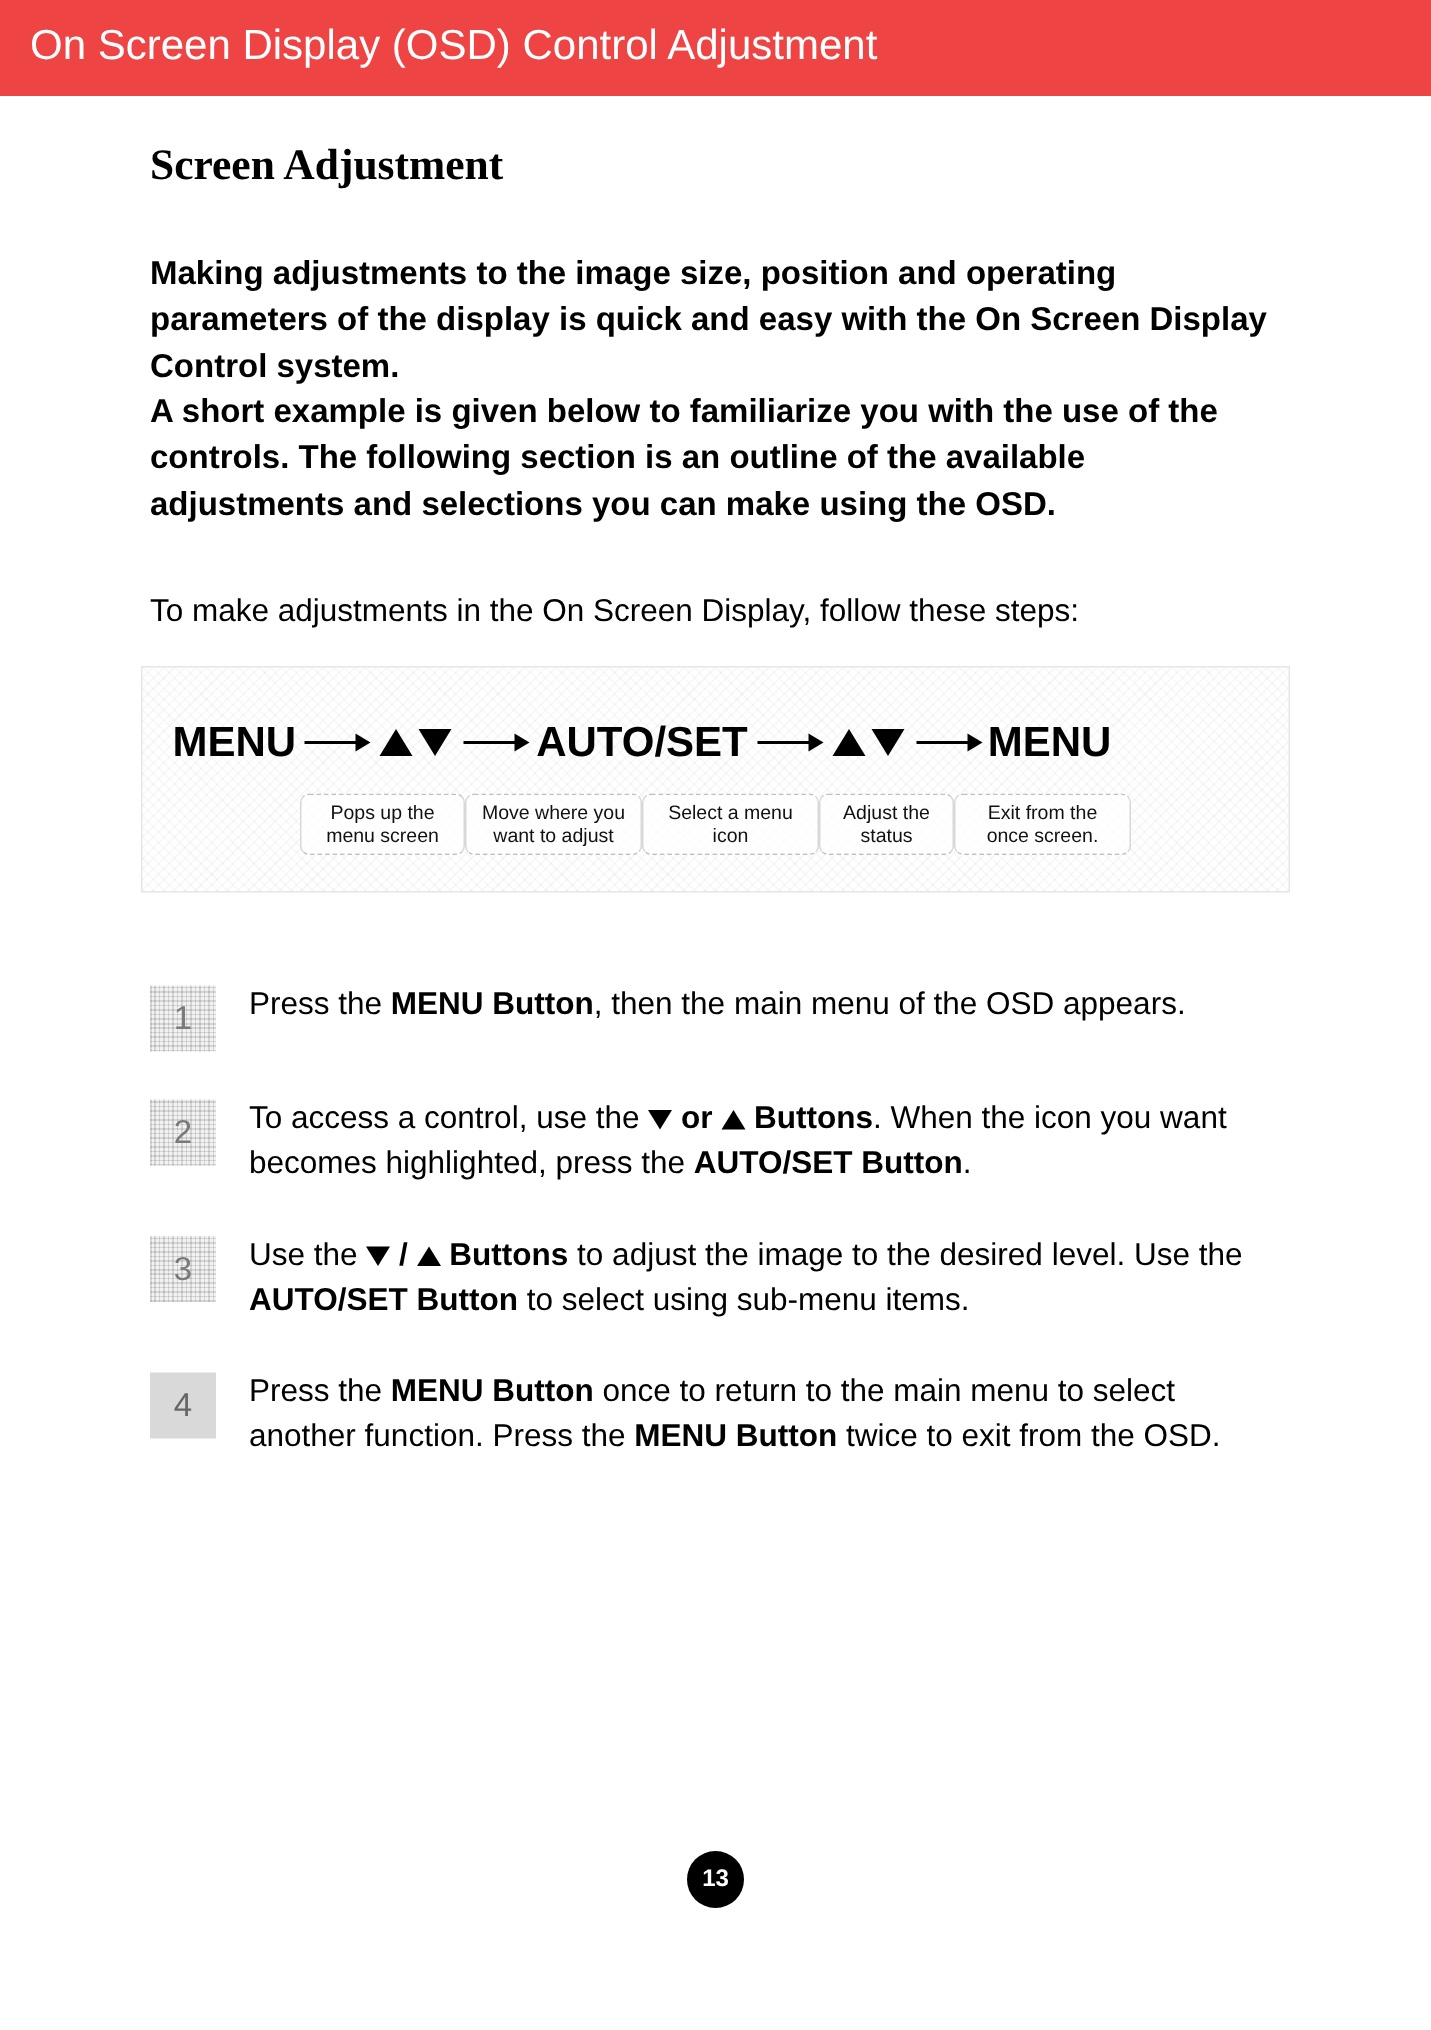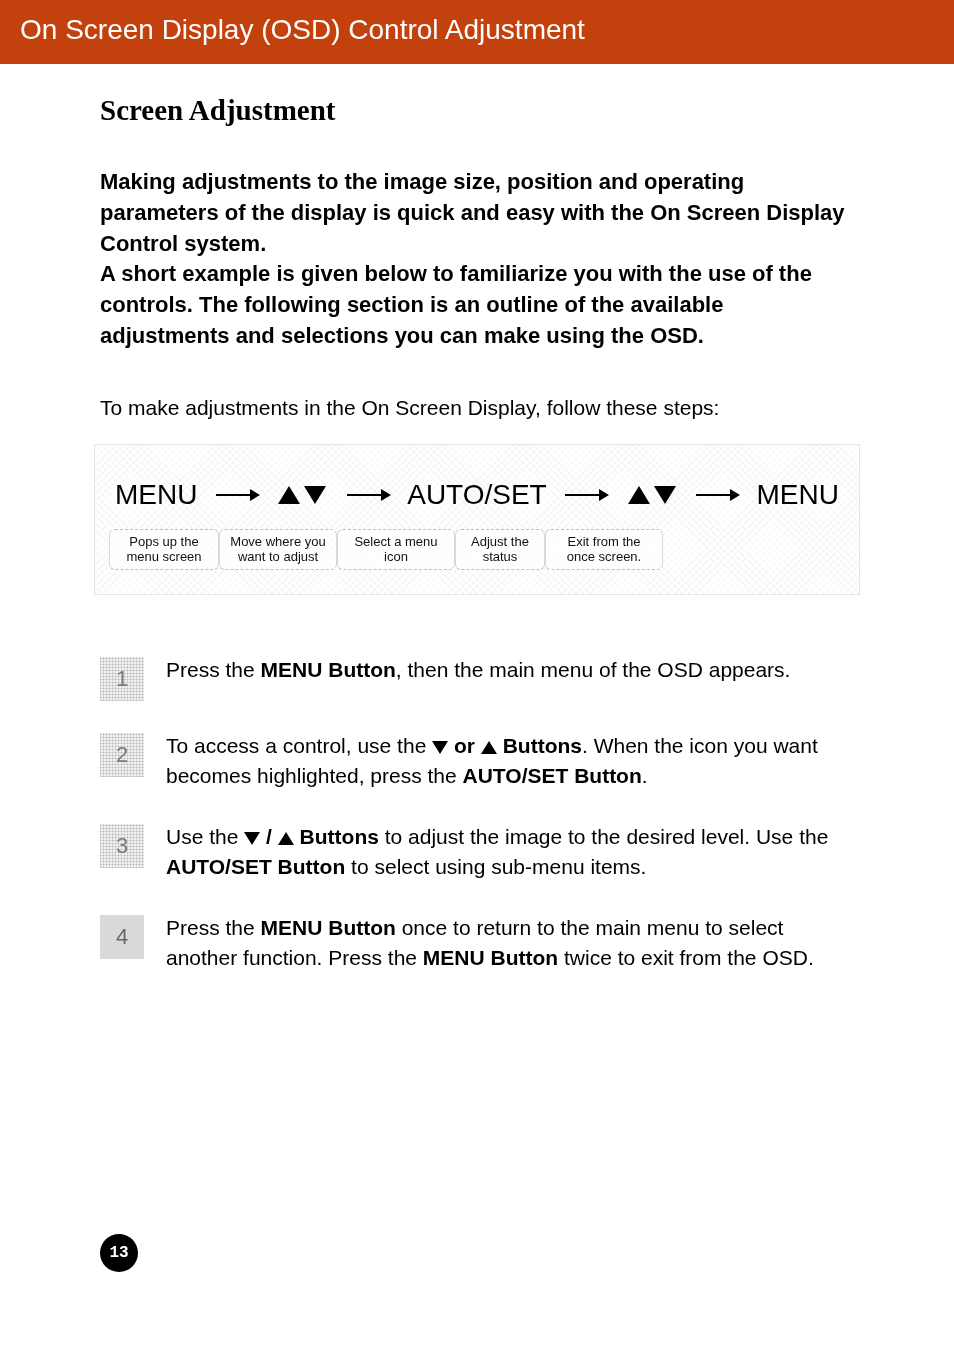--- a/index.html
+++ b/index.html
@@ -5,21 +5,21 @@
   * { box-sizing: border-box; }
   body {
     margin: 0;
     padding: 0;
     font-family: Arial, Helvetica, sans-serif;
     width: 954px;
     background: #fff;
     color: #000;
   }
   .header-bar {
-    background: #c2410c;
+    background: #ef4444;
     color: #fff;
     font-size: 28px;
     padding: 14px 20px 18px 20px;
     font-weight: 400;
   }
   .content {
     padding: 30px 100px 20px 100px;
   }
   .title {
     font-family: Georgia, 'Times New Roman', serif;
@@ -45,23 +45,22 @@
       repeating-linear-gradient(45deg,
         rgba(0,0,0,0.03) 0 1px, transparent 1px 5px),
       repeating-linear-gradient(-45deg,
         rgba(0,0,0,0.03) 0 1px, transparent 1px 5px);
     padding: 34px 14px 24px 14px;
     margin: 0 -6px 60px -6px;
   }
   .flow-row {
     display: flex;
     align-items: center;
-    justify-content: space-between;
     font-family: Arial, Helvetica, sans-serif;
-    font-weight: normal;
+    font-weight: bold;
     font-size: 28px;
     padding: 0 6px 18px 6px;
   }
   .flow-row .lbl { white-space: nowrap; }
   .arrow {
     display: inline-block;
     width: 42px;
     height: 2px;
     background: #000;
     position: relative;
@@ -102,21 +101,21 @@
   .tri-down-sm {
     display: inline-block;
     width: 0; height: 0;
     border-left: 8px solid transparent;
     border-right: 8px solid transparent;
     border-top: 13px solid #000;
     vertical-align: -1px;
   }
   .caption-row {
     display: flex;
-    justify-content: flex-start;
+    justify-content: center;
     padding: 0;
   }
   .caption {
     font-size: 13px;
     line-height: 1.2;
     text-align: center;
     border: 1px solid #d8d8d8;
     border-top: 1px dashed #bfbfbf;
     border-bottom: 1px dashed #bfbfbf;
     border-radius: 6px;
@@ -161,24 +160,23 @@
     color: #666;
   }
   .step-text {
     font-size: 21px;
     line-height: 1.45;
     flex: 1;
   }
   .step-text b, .step-text strong { font-weight: bold; }
 
   .page-num-wrap {
-    text-align: left;
+    text-align: center;
     margin-top: 260px;
     margin-bottom: 60px;
-    font-family: Liberation Mono, monospace;
   }
   .page-num {
     display: inline-flex;
     align-items: center;
     justify-content: center;
     width: 38px; height: 38px;
     border-radius: 50%;
     background: #000;
     color: #fff;
     font-size: 16px;

